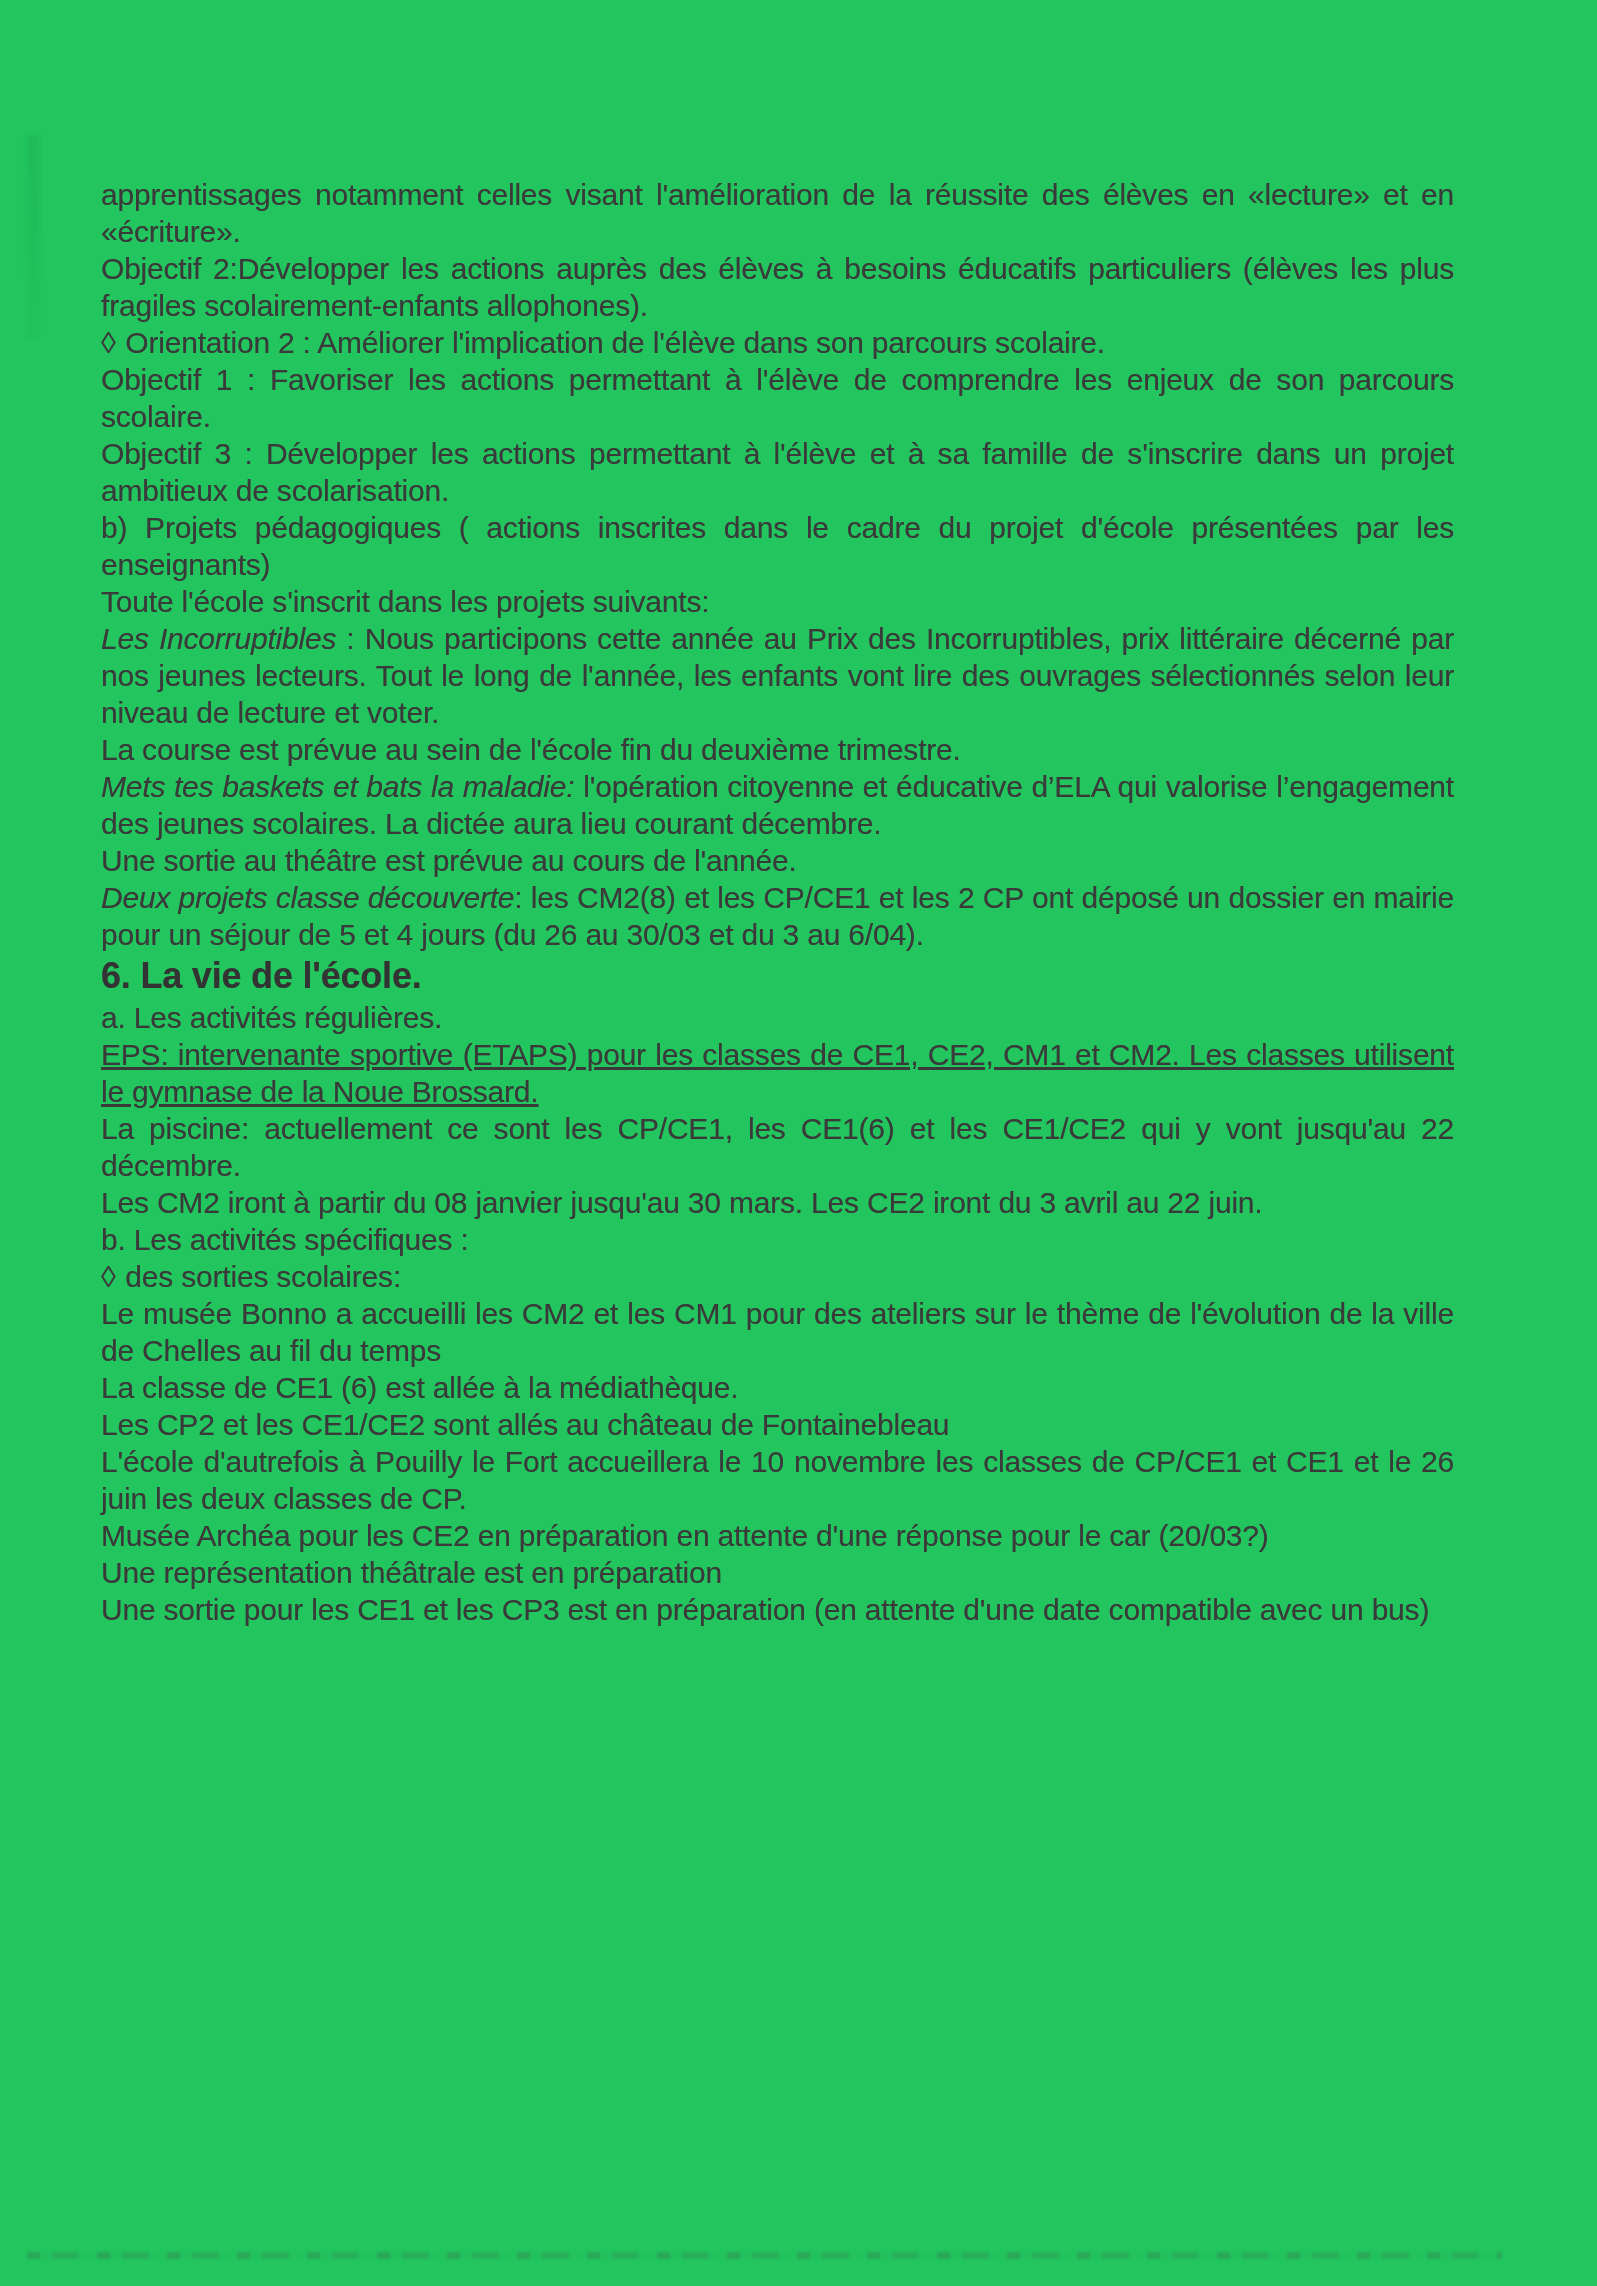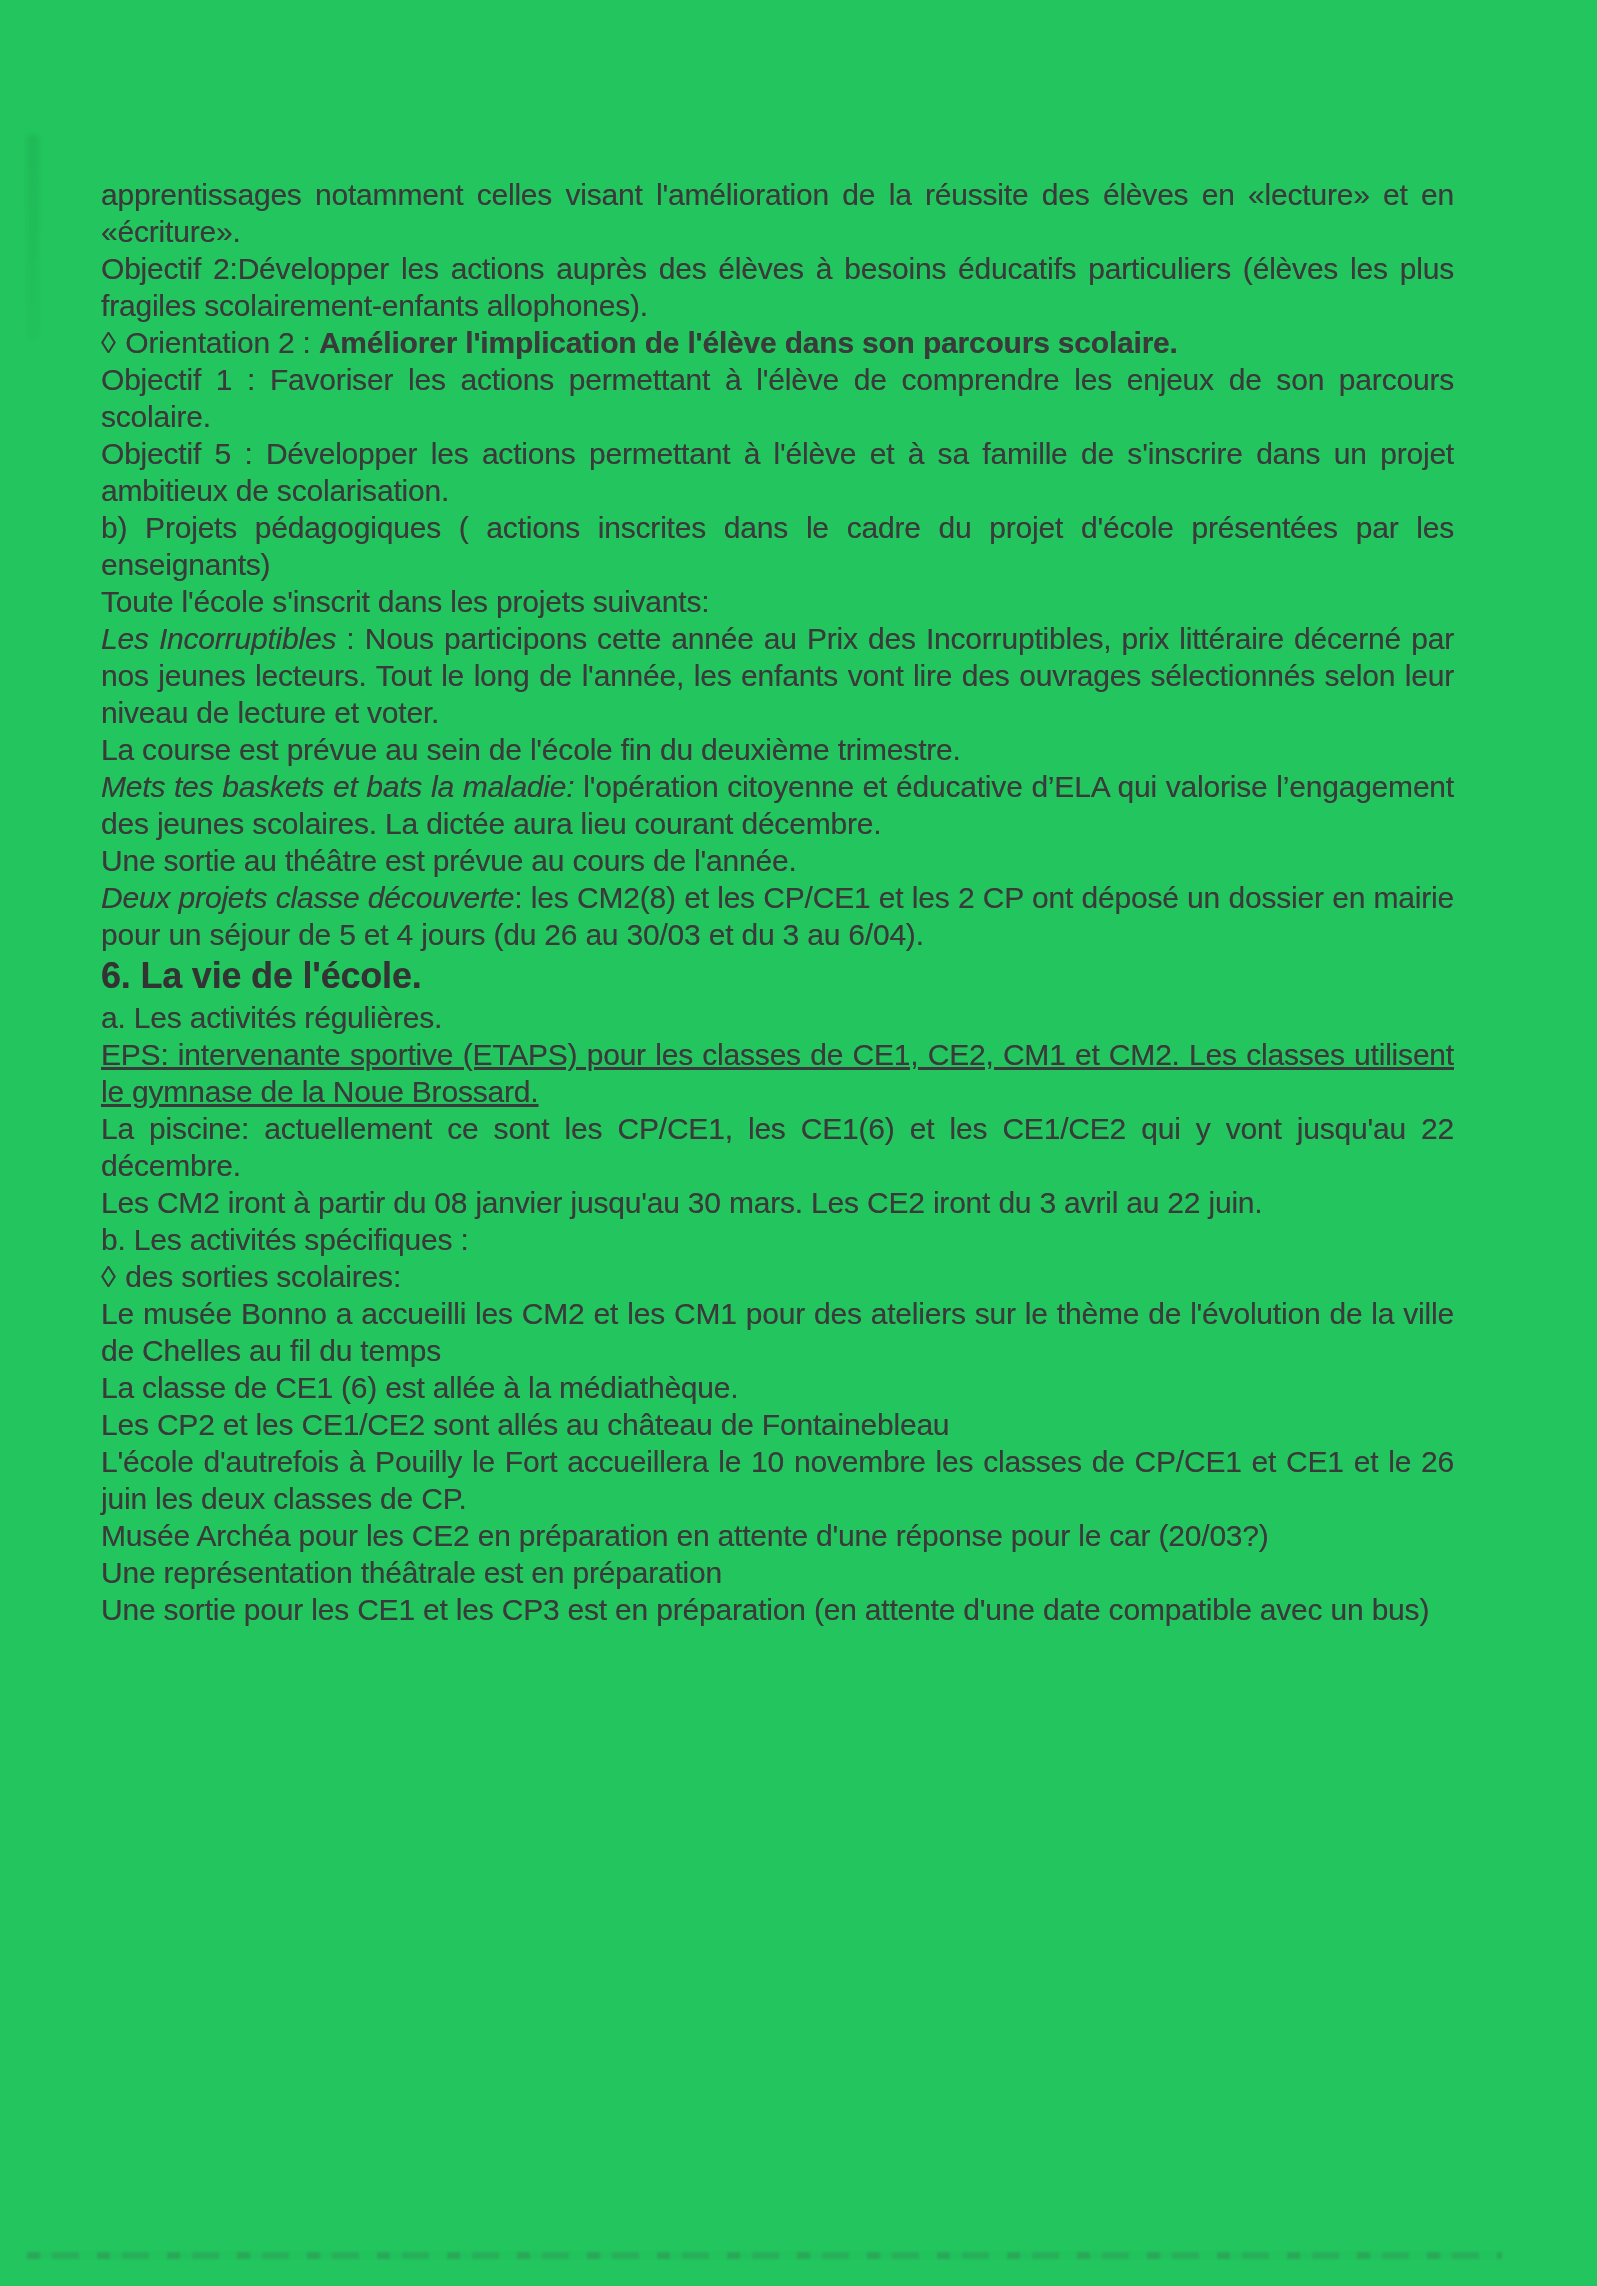--- a/index.html
+++ b/index.html
@@ -24,21 +24,21 @@
     font-size: 30px;
     line-height: 37px;
     letter-spacing: -0.2px;
     text-shadow: 0 0 0.6px rgba(58,58,58,0.55);
   }
   .content p {
     margin: 0;
     text-align: justify;
   }
   .i { font-style: italic; }
-  .b { font-weight: bold; text-align: right; }
+  .b { font-weight: normal; text-align: right; }
   .mt34 { margin-top: 33px; text-decoration: underline; }
   .mt38 { margin-top: 37px; }
   .mt40 { margin-top: 39px; }
   .mt42 { margin-top: 41px; }
   .mt46 { margin-top: 44px; }
   .section-heading {
     font-size: 36px;
     font-weight: bold;
     line-height: 46px;
     margin: 73px 0 0 0;
@@ -87,21 +87,21 @@
   <div class="content">
 
     <p>apprentissages notamment celles visant l'amélioration de la réussite des élèves en «lecture» et en «écriture».</p>
 
     <p>Objectif 2:Développer les actions auprès des élèves à besoins éducatifs particuliers (élèves les plus fragiles scolairement-enfants allophones).</p>
 
     <p class="mt40 subhead"><span class="marker">◊</span><span>Orientation 2 : </span><span class="b">Améliorer l'implication de l'élève dans son parcours scolaire.</span></p>
 
     <p class="mt40">Objectif 1 : Favoriser les actions permettant à l'élève de comprendre les enjeux de son parcours scolaire.</p>
 
-    <p>Objectif 5 : Développer les actions permettant à l'élève et à sa famille de s'inscrire dans un projet ambitieux de scolarisation.</p>
+    <p>Objectif 3 : Développer les actions permettant à l'élève et à sa famille de s'inscrire dans un projet ambitieux de scolarisation.</p>
 
     <p class="mt46">b) Projets pédagogiques ( actions inscrites dans le cadre du projet d'école présentées par les enseignants)</p>
 
     <p>Toute l'école s'inscrit dans les projets suivants:</p>
 
     <p><span class="i">Les Incorruptibles</span><span> : Nous participons cette année au Prix des Incorruptibles, prix littéraire décerné par nos jeunes lecteurs. Tout le long de l'année, les enfants vont lire des ouvrages sélectionnés selon leur niveau de lecture et voter.</span></p>
 
     <p>La course est prévue au sein de l'école fin du deuxième trimestre.</p>
 
     <p><span class="i">Mets tes baskets et bats la maladie:</span><span> l'opération citoyenne et éducative d’ELA qui valorise l’engagement des jeunes scolaires. La dictée aura lieu courant décembre.</span></p>

